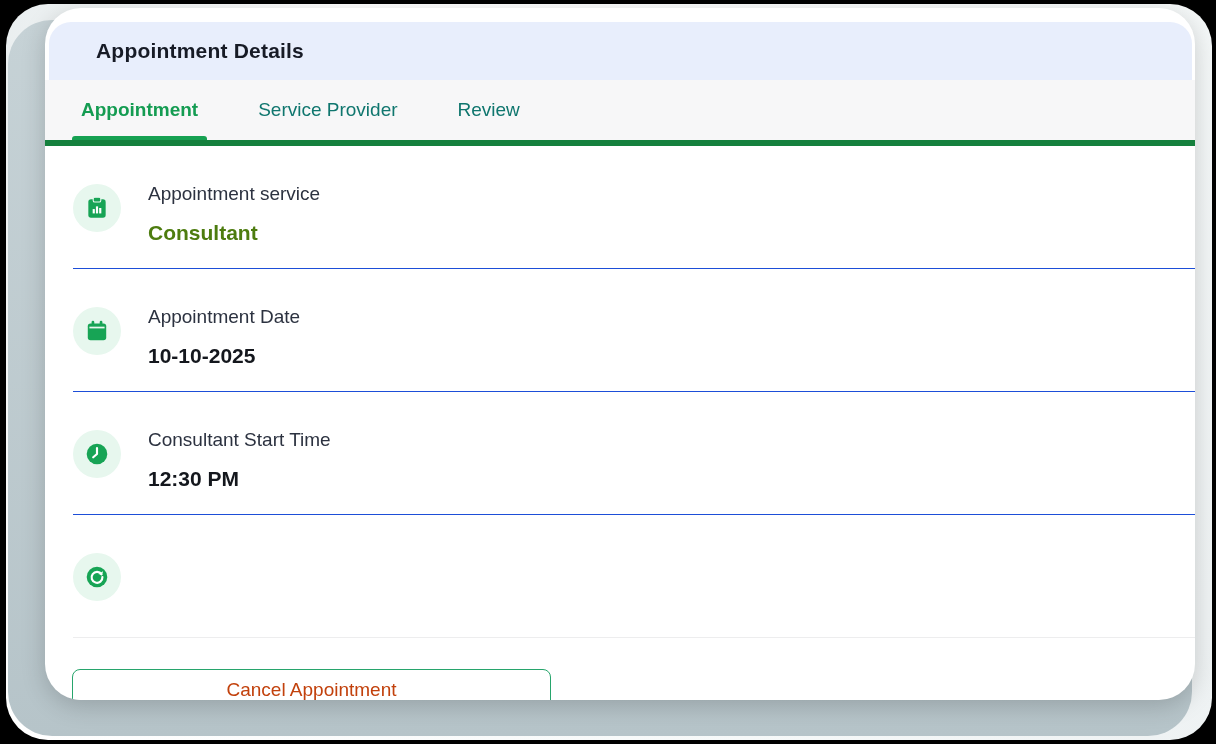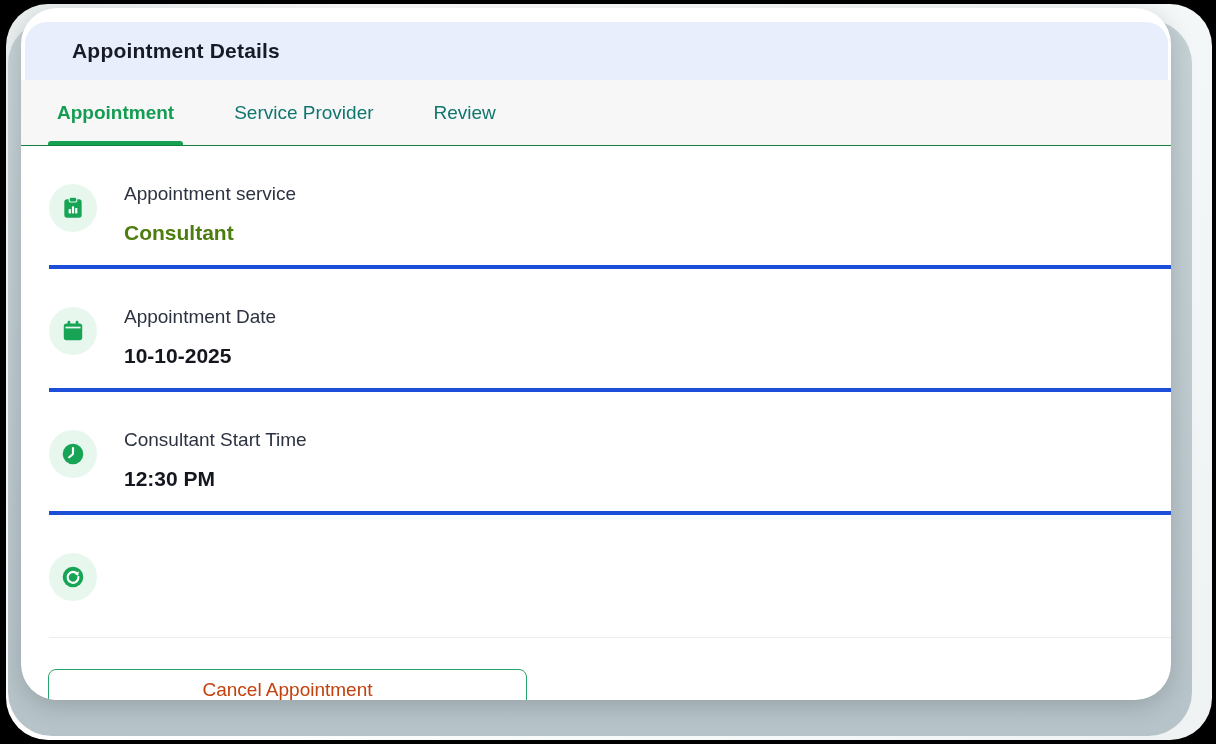--- a/index.html
+++ b/index.html
@@ -15,42 +15,42 @@
     border-radius: 42px;
     background: linear-gradient(115deg, #e9eeef 0%, #ffffff 22%, #f6f9f9 70%, #eef2f3 100%);
   }
   .layer-b {
     position: absolute; left: 8px; top: 20px; right: 24px; bottom: 8px;
     border-radius: 44px;
     background: linear-gradient(180deg, #c6d2d6 0%, #b6c4c9 100%);
   }
   
   .card {
-    position: absolute; left: 21px; top: 8px; width: 1150px; height: 692px;
+    position: absolute; left: 45px; top: 8px; width: 1150px; height: 692px;
     background: #ffffff;
     border-radius: 36px;
     overflow: hidden;
     box-shadow: 0 6px 24px rgba(0,0,0,0.18);
   }
   .card-header {
     margin: 14px 3px 0 4px;
     height: 58px;
     background: #e8eefc;
     border-radius: 22px 22px 0 0;
     display: flex; align-items: center;
     padding-left: 47px;
   }
   .card-title {
     font-size: 21px; font-weight: 700; color: #171b26; letter-spacing: 0.2px;
   }
   
   .tabs {
     height: 66px;
     background: #f7f7f8;
-    border-bottom: 1px solid #15803d;
+    border-bottom: 6px solid #15803d;
     display: flex;
     padding-left: 27px;
   }
   .tab {
     position: relative;
     display: flex; align-items: center;
     padding: 0 9px;
     margin-right: 42px;
     font-size: 19px;
     font-weight: 400;
@@ -63,21 +63,21 @@
     position: absolute; left: 0; right: 0; bottom: 0;
     height: 4px; background: #16a152; border-radius: 3px 3px 0 0;
   }
   
   .rows { padding-left: 28px; }
   .row {
     display: flex;
     align-items: flex-start;
     padding: 36px 0 0 0;
     height: 123px;
-    border-bottom: 4px solid #1d4ed8;
+    border-bottom: 1px solid #1d4ed8;
   }
   .row:last-child { border-bottom: 1px solid #ededee; }
   .icon-halo {
     width: 48px; height: 48px; border-radius: 50%;
     background: #e7f7ee;
     display: flex; align-items: center; justify-content: center;
     margin-right: 27px;
     flex-shrink: 0;
     margin-top: 2px;
   }

